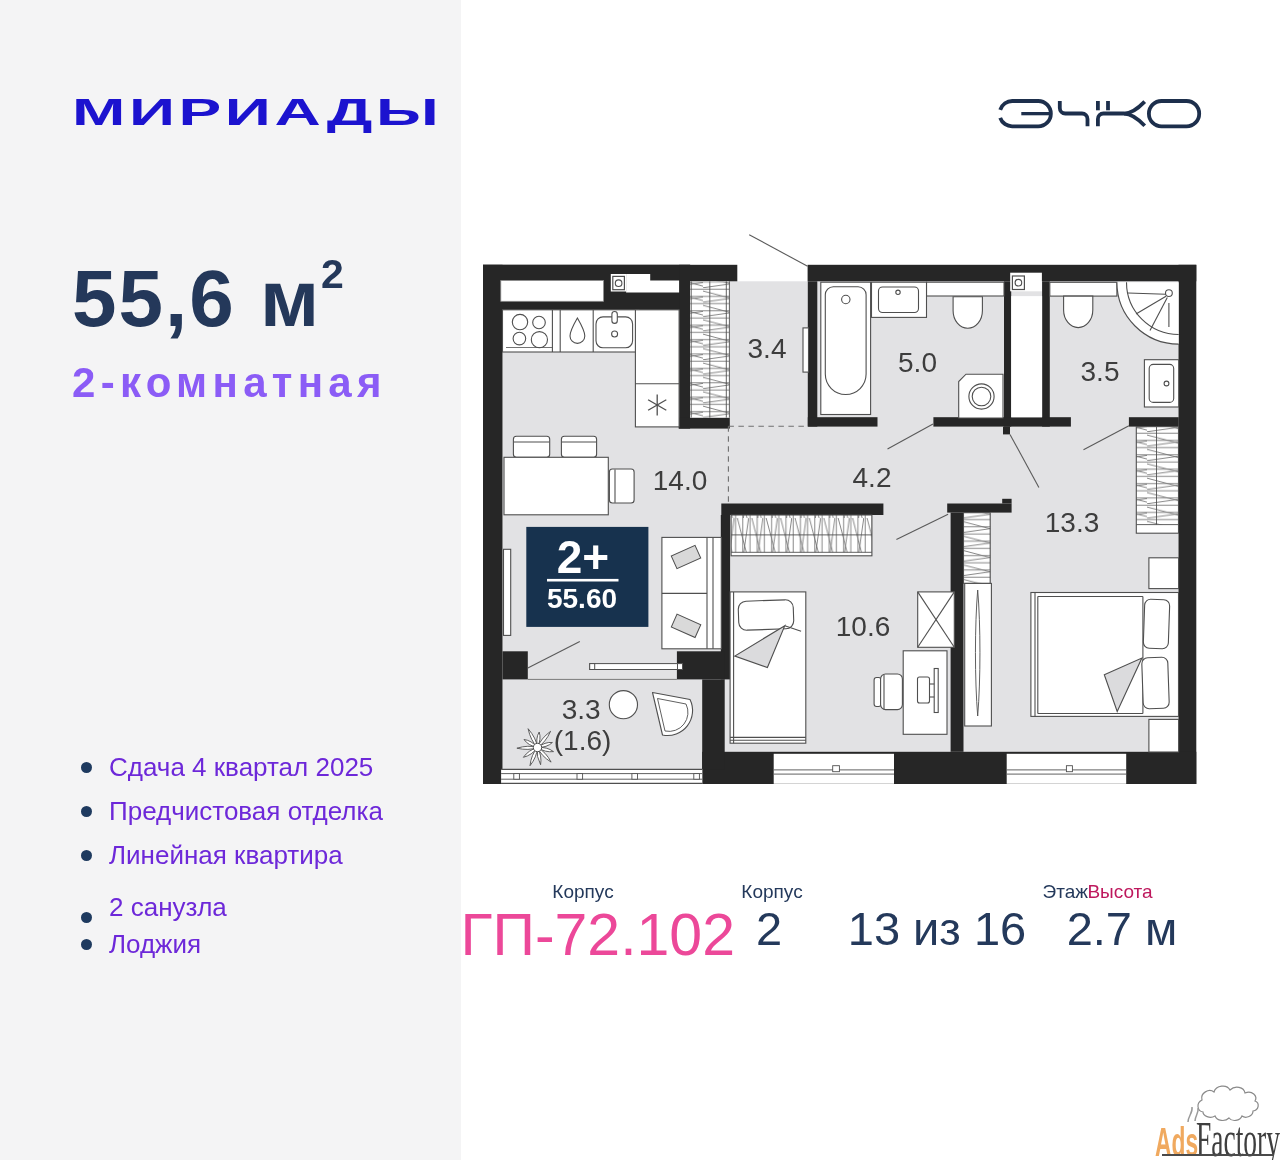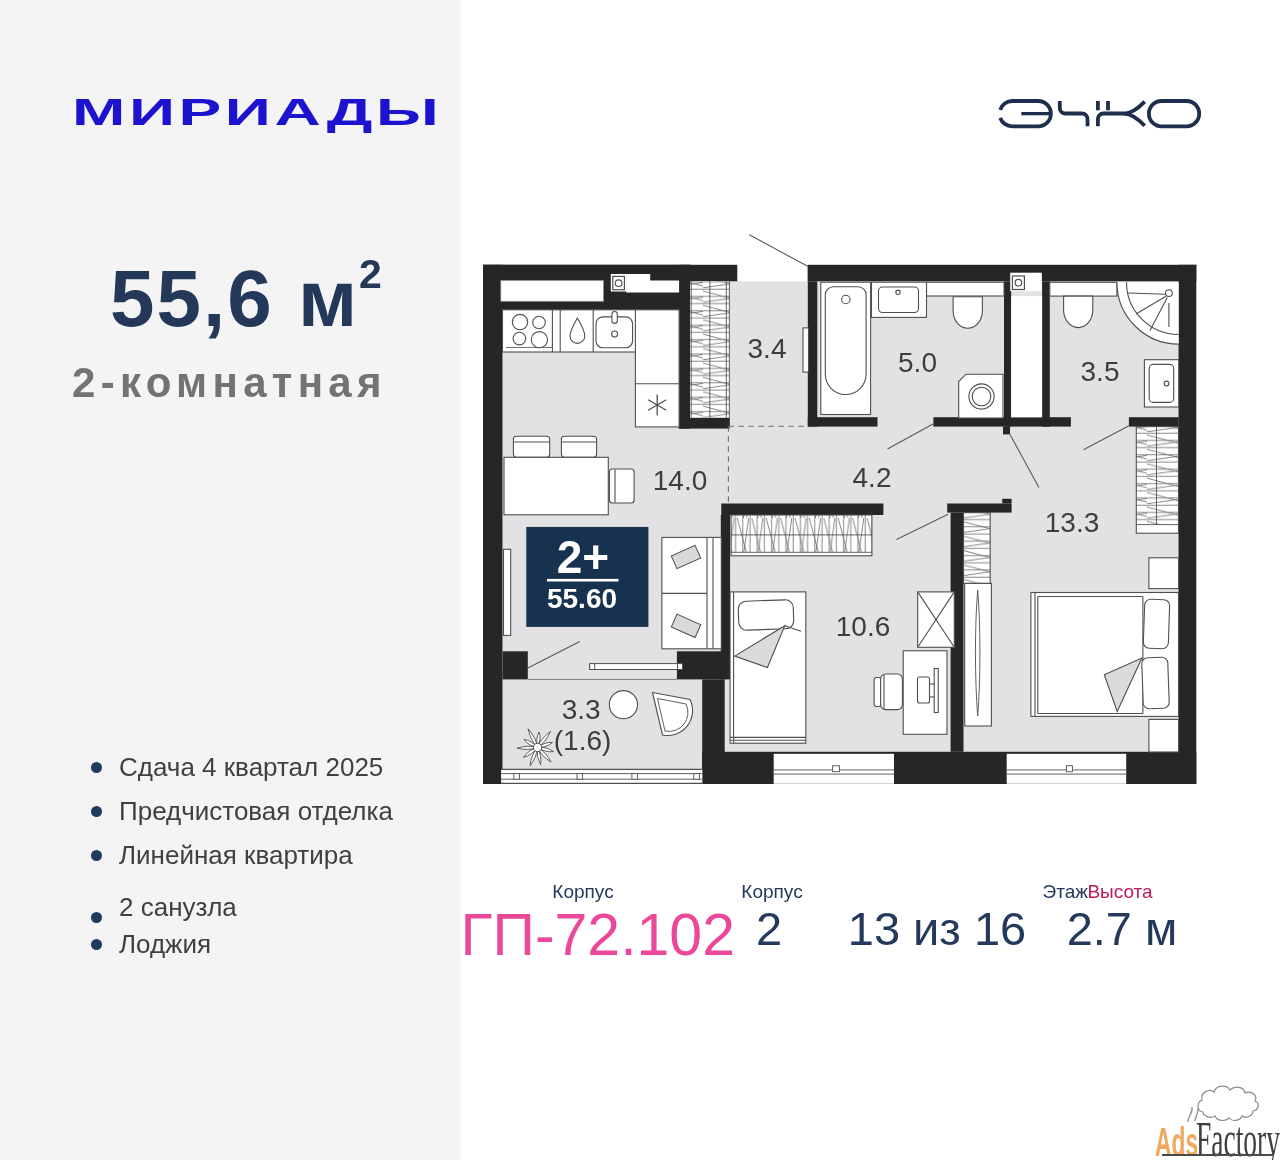--- a/index.html
+++ b/index.html
@@ -7,25 +7,25 @@
        font-family:"Liberation Sans", sans-serif;}
   .abs{position:absolute;}
 </style>
 </head>
 <body>
 
 <div class="abs" style="left:0;top:0;width:461px;height:1160px;background:#f4f4f5;"></div>
 
 <div class="abs" style="left:72px;top:92px;font-size:36px;font-weight:bold;color:#1c13cf;letter-spacing:2px;transform:scaleX(1.78);transform-origin:0 50%;white-space:nowrap;">МИРИАДЫ</div>
 
-<div class="abs" style="left:72px;top:251px;font-size:80px;font-weight:bold;color:#24385a;white-space:nowrap;letter-spacing:2px;margin-left:38px;">55,6 м<span style="font-size:41px;vertical-align:38px;letter-spacing:0;">2</span></div>
-
-<div class="abs" style="left:72px;top:359px;font-size:42px;font-weight:bold;color:#737373;letter-spacing:5.3px;white-space:nowrap;text-align:center;">2-комнатная</div>
-
-<div class="abs" style="left:91px;top:745px;font-size:26px;color:#404040;">
+<div class="abs" style="left:72px;top:251px;font-size:80px;font-weight:bold;color:#24385a;white-space:nowrap;letter-spacing:2px;">55,6 м<span style="font-size:41px;vertical-align:38px;letter-spacing:0;">2</span></div>
+
+<div class="abs" style="left:72px;top:359px;font-size:42px;font-weight:bold;color:#8b5cf6;letter-spacing:5.3px;white-space:nowrap;text-align:center;">2-комнатная</div>
+
+<div class="abs" style="left:81px;top:745px;font-size:26px;color:#6d28d9;">
   <div style="height:44.4px;display:flex;align-items:center;"><span style="width:11px;height:11px;border-radius:50%;background:#1e3a5f;margin-right:17px;flex:none;"></span>Сдача 4 квартал 2025</div>
   <div style="height:44.4px;display:flex;align-items:center;"><span style="width:11px;height:11px;border-radius:50%;background:#1e3a5f;margin-right:17px;flex:none;"></span>Предчистовая отделка</div>
   <div style="height:44.4px;display:flex;align-items:center;"><span style="width:11px;height:11px;border-radius:50%;background:#1e3a5f;margin-right:17px;flex:none;"></span>Линейная квартира</div>
   <div style="height:44.4px;display:flex;align-items:flex-end;"><span style="width:11px;height:11px;border-radius:50%;background:#1e3a5f;margin-right:17px;flex:none;"></span>2 санузла</div>
   <div style="height:44.4px;display:flex;align-items:center;"><span style="width:11px;height:11px;border-radius:50%;background:#1e3a5f;margin-right:17px;flex:none;"></span>Лоджия</div>
 </div>
 
 <div class="abs" style="left:433px;top:881px;width:300px;text-align:center;font-size:19px;color:#24395b;">Корпус</div>
 <div class="abs" style="left:435px;top:901px;width:300px;text-align:right;font-size:59px;color:#ec4899;">ГП-72.102</div>
 

